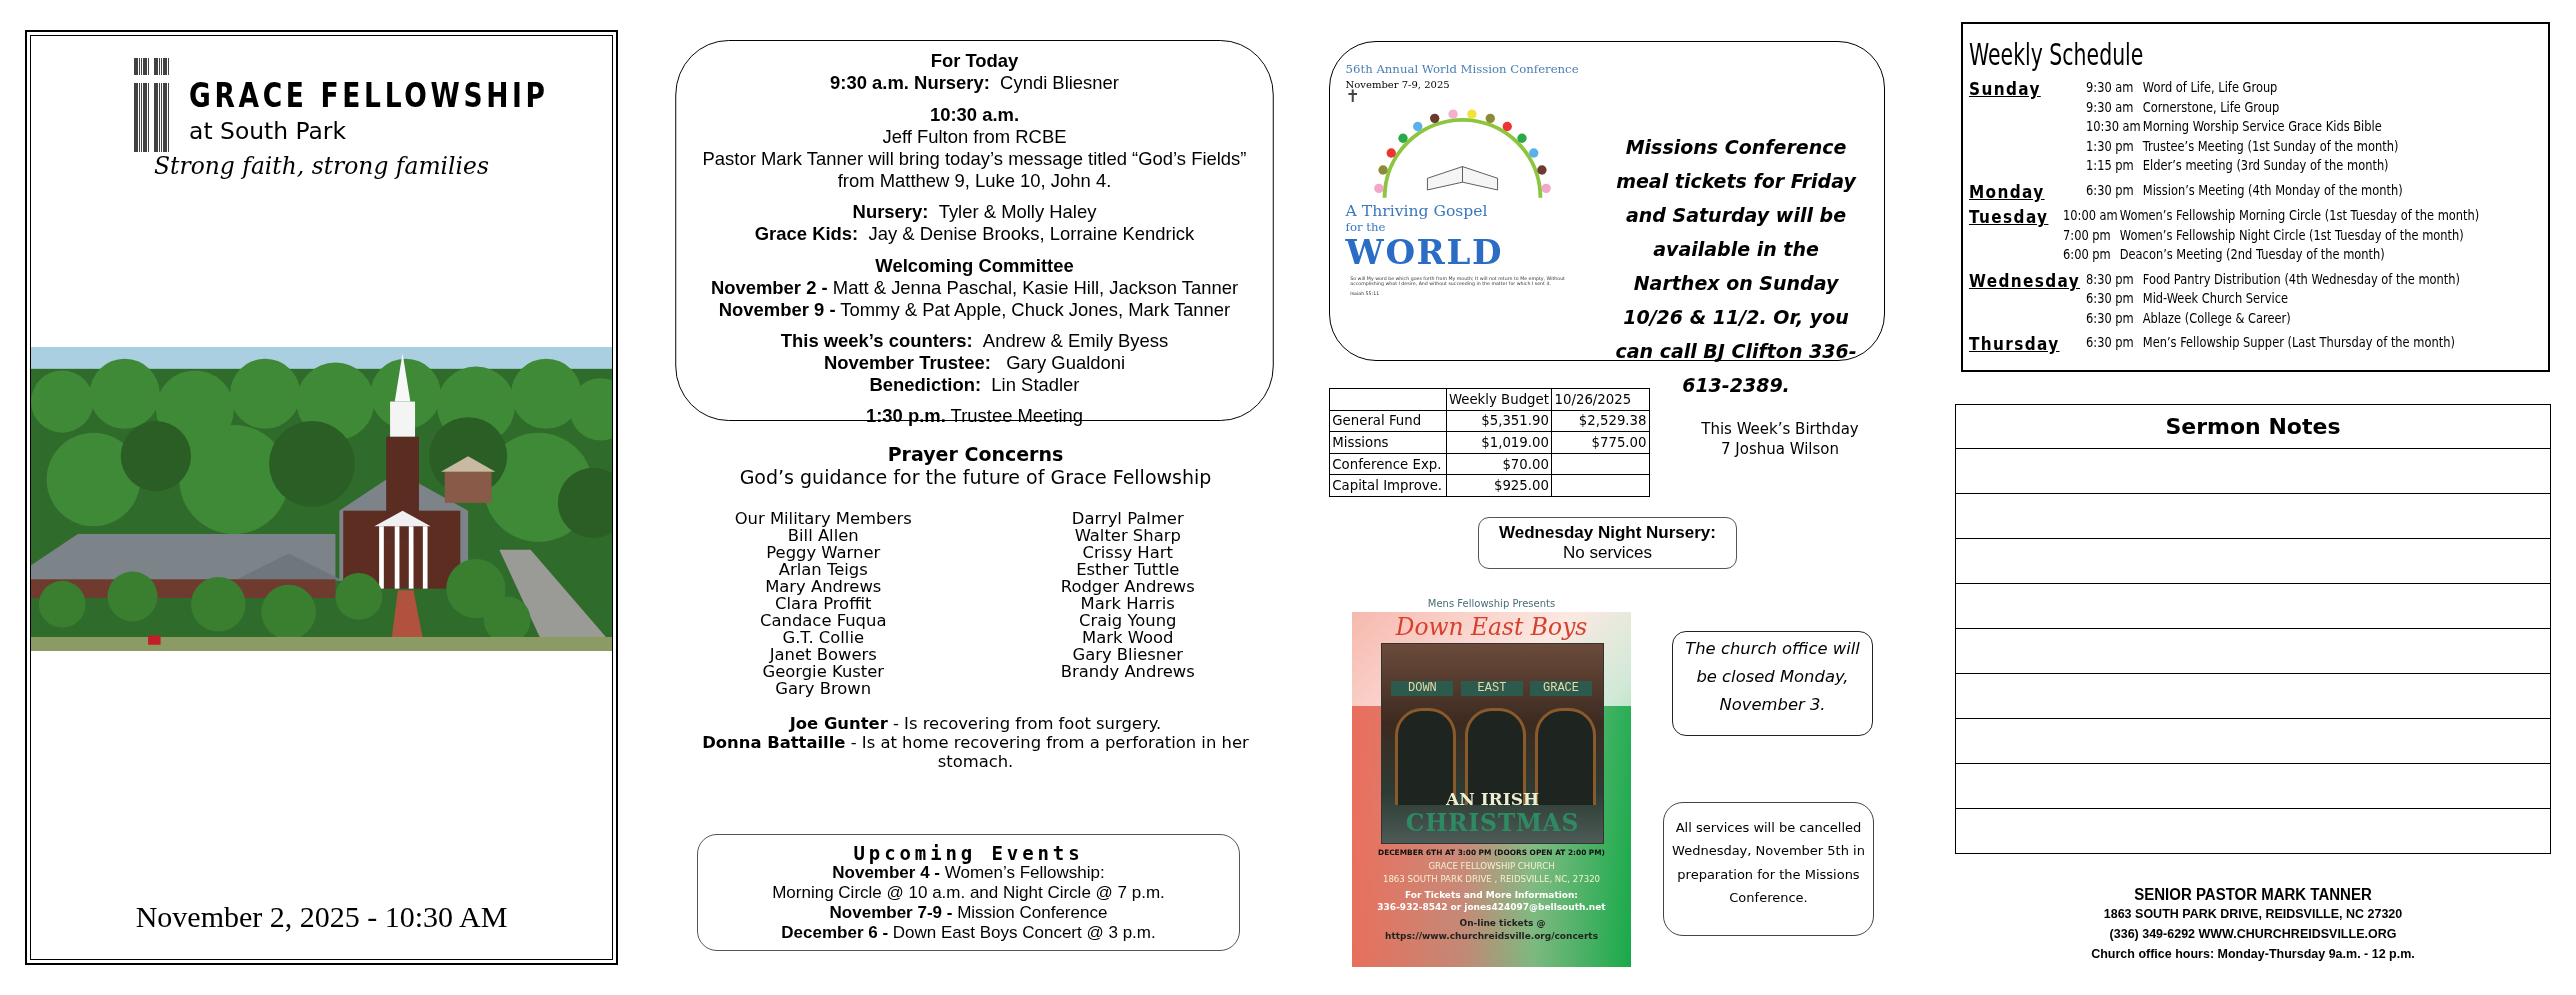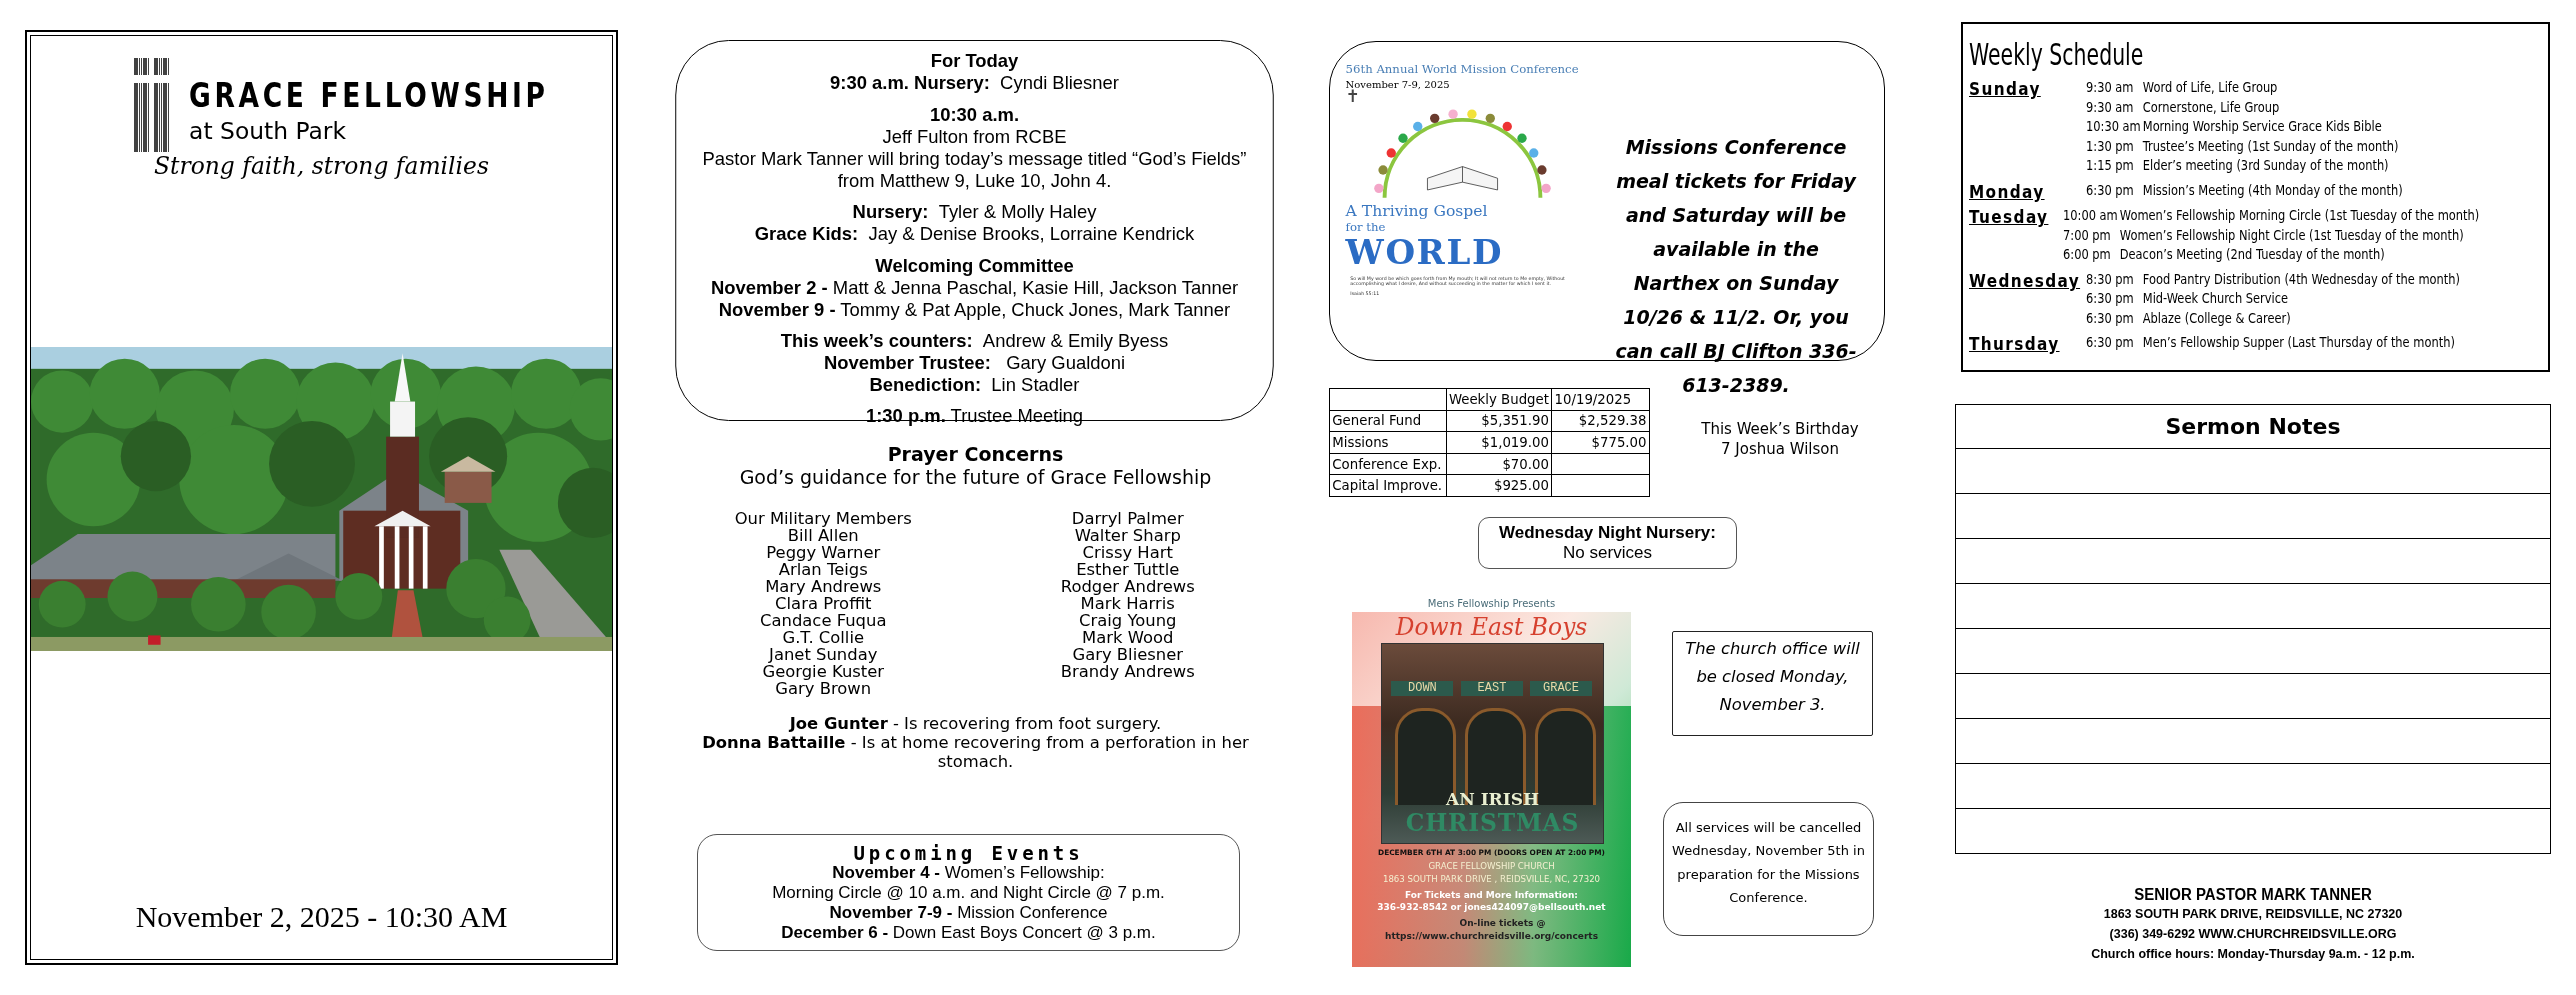--- a/index.html
+++ b/index.html
@@ -60,21 +60,21 @@
   #concert-photo .irish { position:absolute; left:0; right:0; top:145px; color:#e9efd0; font-family:"DejaVu Serif", serif; font-weight:bold; font-size:17px; }
   #concert-photo .xmas { position:absolute; left:0; right:0; top:165px; color:#2f8a64; font-family:"DejaVu Serif", serif; font-weight:bold; font-size:23.4px; letter-spacing:0.8px; }
   #concert-lines { position:absolute; left:0; right:0; top:236px; font-family:"DejaVu Sans", sans-serif; }
   #concert-lines .l1 { font-weight:bold; font-size:7.4px; color:#111; }
   #concert-lines .l2 { font-size:8.6px; color:#f4f0d0; margin-top:4.7px; }
   #concert-lines .l3 { font-size:8.6px; color:#f4f0d0; margin-top:2.3px; }
   #concert-lines .l4 { font-size:9px; color:#fff; font-weight:bold; margin-top:6.2px; }
   #concert-lines .l5 { font-size:9px; color:#fff; font-weight:bold; margin-top:2.3px; }
   #concert-lines .l6 { font-size:9px; color:#222; font-weight:bold; margin-top:6.2px;margin-left:22px; }
   #concert-lines .l7 { font-size:9px; color:#222; font-weight:bold; margin-top:2.3px; }
-  #office-box { left:1672px; top:631px; width:201px; height:105px; border:1.6px solid #222; border-radius:2px; box-sizing:border-box; text-align:center; font-family:"DejaVu Sans", sans-serif; font-style:italic; font-size:16.4px; line-height:28px; padding-top:3.1px; }
+  #office-box { left:1672px; top:631px; width:201px; height:105px; border:1.6px solid #222; border-radius:14px; box-sizing:border-box; text-align:center; font-family:"DejaVu Sans", sans-serif; font-style:italic; font-size:16.4px; line-height:28px; padding-top:3.1px; }
   #cancel-box { left:1663px; top:802px; width:211px; height:134px; border:1.2px solid #444; border-radius:20px; box-sizing:border-box; text-align:center; font-family:"DejaVu Sans", sans-serif; font-size:13px; line-height:23.4px; padding-top:13px; }
 
   
   #schedule { left:1961px; top:22px; width:589px; height:350px; border:2px solid #000; box-sizing:border-box; padding:7.8px 7.8px 0 6.2px; }
   #sched-title { font-family:"DejaVu Sans", sans-serif; font-size:31px; transform:scaleX(0.66); transform-origin:left; white-space:nowrap; height:42px; line-height:44px; }
   .day { display:flex; margin-top:4.7px; }
   .day-name { width:117px; font-family:"DejaVu Sans", sans-serif; font-weight:bold; font-size:18px; text-decoration:underline; letter-spacing:1.6px; transform:scaleX(0.85); transform-origin:left; }
   .day-rows { flex:1; font-family:"DejaVu Sans", sans-serif; font-size:13.3px; }
   .srow { display:flex; height:19.5px; line-height:19.5px; white-space:nowrap; transform:scaleX(0.86); transform-origin:left; }
   .stime { width:66px; text-align:left; }
@@ -187,21 +187,21 @@
   <div id="prayer-cols">
     <div class="col" id="prayer-left">
         <div>Our Military Members</div>
         <div>Bill Allen</div>
         <div>Peggy Warner</div>
         <div>Arlan Teigs</div>
         <div>Mary Andrews</div>
         <div>Clara Proffit</div>
         <div>Candace Fuqua</div>
         <div>G.T. Collie</div>
-        <div>Janet Sunday</div>
+        <div>Janet Bowers</div>
         <div>Georgie Kuster</div>
         <div>Gary Brown</div>
       </div>
     <div class="col" id="prayer-right">
         <div>Darryl Palmer</div>
         <div>Walter Sharp</div>
         <div>Crissy Hart</div>
         <div>Esther Tuttle</div>
         <div>Rodger Andrews</div>
         <div>Mark Harris</div>
@@ -264,21 +264,21 @@
     <div class="t6">Isaiah 55:11</div>
   </div>
   <div id="mission-text">Missions Conference meal tickets for Friday and Saturday will be available in the Narthex on Sunday 10/26 &amp; 11/2. Or, you can call BJ Clifton 336-613-2389.</div>
 </div>
 
 <table id="budget" class="abs">
   <tbody id="budget-body">
       <tr>
         <td class="c1"></td>
         <td class="c2">Weekly Budget</td>
-        <td class="c3">10/19/2025</td>
+        <td class="c3">10/26/2025</td>
       </tr>
       <tr>
         <td class="c1">General Fund</td>
         <td class="c2 n">$5,351.90</td>
         <td class="c3 n">$2,529.38</td>
       </tr>
       <tr>
         <td class="c1">Missions</td>
         <td class="c2 n">$1,019.00</td>
         <td class="c3 n">$775.00</td>

